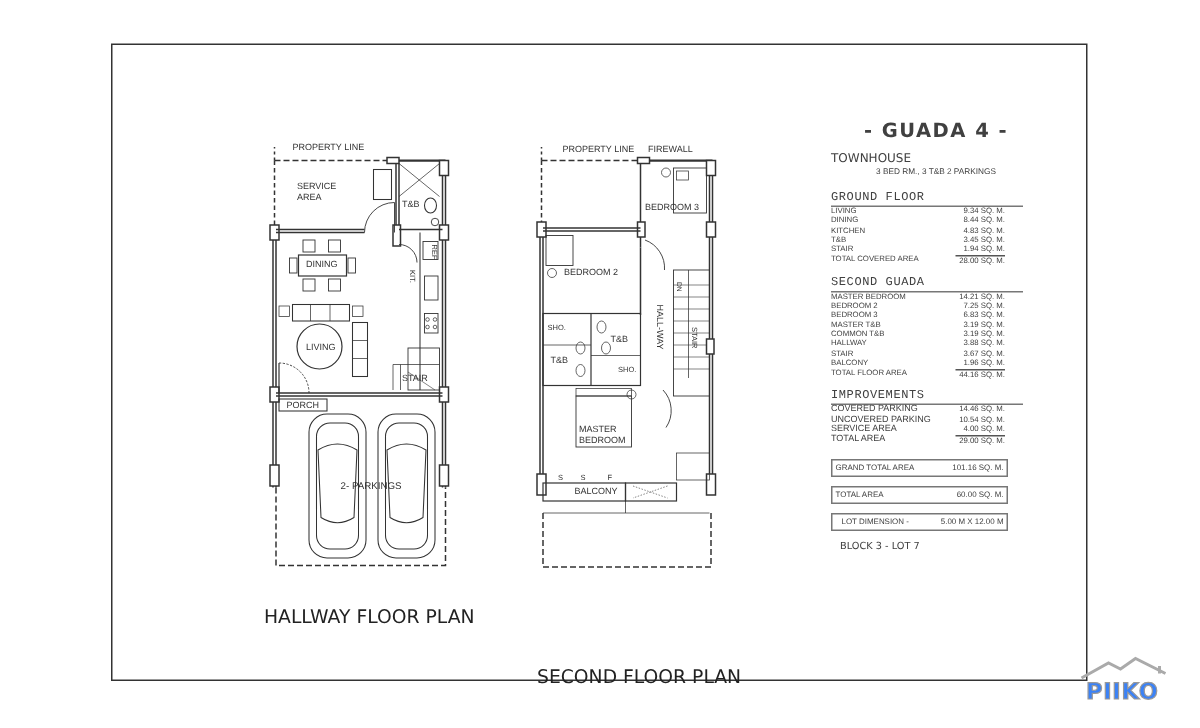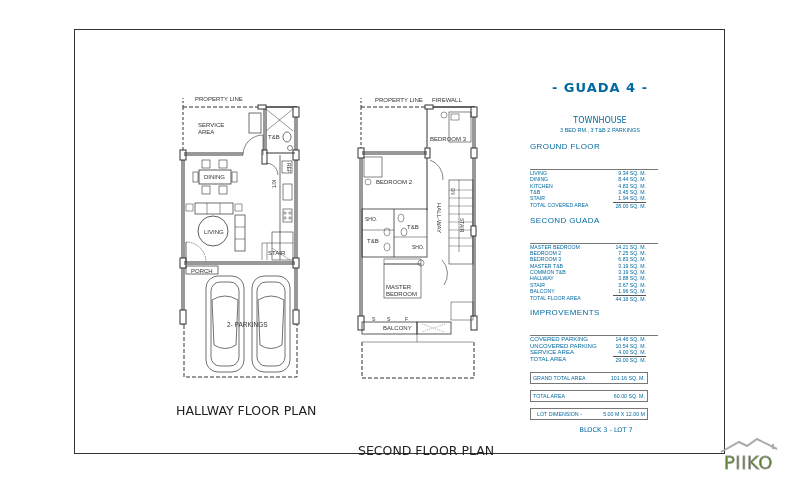--- a/index.html
+++ b/index.html
@@ -3,34 +3,34 @@
 <meta charset="utf-8">
 <style>
   html, body { margin: 0; padding: 0; background: #ffffff; }
   body { width: 800px; height: 485px; position: relative; overflow: hidden; font-family: "Liberation Sans", sans-serif; color: #222; }
   .frame { position: absolute; left: 74px; top: 29px; width: 651px; height: 425px; border: 1.5px solid #333; box-sizing: border-box; }
   .plan-svg { position: absolute; left: 0; top: 0; }
   .lbl { position: absolute; font-size: 6px; line-height: 6px; color: #333; white-space: nowrap; font-family: "Liberation Sans", sans-serif; }
   .lbl.v { transform: rotate(90deg); transform-origin: left top; }
   .plan-title { position: absolute; font-family: "DejaVu Sans", sans-serif; font-size: 12.5px; color: #222; white-space: nowrap; }
 
-  .sched { position: absolute; left: 530px; top: 80px; width: 146px; font-family: "Liberation Sans", sans-serif; color: #0369a1; }
+  .sched { position: absolute; left: 554px; top: 80px; width: 146px; font-family: "Liberation Sans", sans-serif; color: #404040; }
   .sched .title { font-family: "DejaVu Sans", sans-serif; font-weight: bold; font-size: 13px; text-align: center; letter-spacing: 1px; margin-left: 0; width: 140px; }
-  .sched .subtitle { font-family: "DejaVu Sans", sans-serif; font-size: 8px; text-align: center; width: 140px; margin-top: 21px; }
+  .sched .subtitle { font-family: "DejaVu Sans", sans-serif; font-size: 8px; width: 140px; margin-top: 6px; }
   .sched .desc { font-size: 5.5px; text-align: center; width: 140px; margin-top: 2px; }
-  .sched .section { font-family: Liberation Sans, sans-serif; font-size: 8px; margin-top: 9px; border-bottom: 0.8px solid #777; width: 128px; padding-bottom: 18px; letter-spacing: 0.4px; }
+  .sched .section { font-family: Liberation Mono, monospace; font-size: 8px; margin-top: 9px; border-bottom: 0.8px solid #777; width: 128px; padding-bottom: 1px; letter-spacing: 0.4px; }
   .row { display: flex; justify-content: space-between; width: 116px; font-size: 5.2px; line-height: 6.3px; }
   .row .v { text-align: right; }
   .row.total { margin-top: 1px; }
   .row.total .v { border-top: 0.8px solid #555; padding-left: 2px; }
   .boxrow { display: flex; justify-content: space-between; width: 112px; border: 0.8px solid #777; font-size: 5.3px; padding: 2px 2px; margin-top: 6px; }
-  .block { font-family: "DejaVu Sans", sans-serif; font-size: 6.5px; margin-top: 6px; margin-left: 6px; text-align: center; }
+  .block { font-family: "DejaVu Sans", sans-serif; font-size: 6.5px; margin-top: 6px; margin-left: 6px; }
 
   .logo { position: absolute; left: 717px; top: 432px; width: 75px; height: 40px; }
-  .logo-text { position: absolute; left: 724px; top: 452px; font-family: "DejaVu Sans", sans-serif; font-size: 18px; color: #4d7c0f; -webkit-text-stroke: 0.8px #999; letter-spacing: 0.5px; }
+  .logo-text { position: absolute; left: 724px; top: 452px; font-family: "DejaVu Sans", sans-serif; font-size: 15px; color: #3b82f6; -webkit-text-stroke: 0.8px #999; letter-spacing: 0.5px; font-weight: bold; }
 </style>
 </head>
 <body>
 
 <div class="frame"></div>
 
 <svg class="plan-svg" width="800" height="485">
   <g fill="none" stroke="#333" stroke-width="1">
 
     <path d="M183 107 L183 98" stroke-dasharray="2,2"></path>

